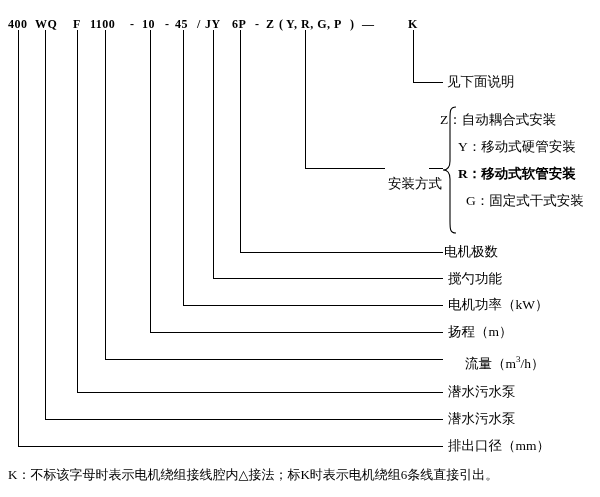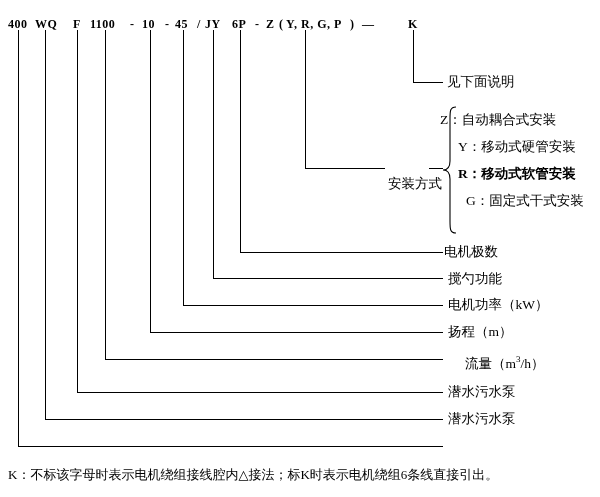--- a/index.html
+++ b/index.html
@@ -152,16 +152,17 @@
   <div class="lbl cn" style="left:448px; top:271px;">搅勺功能</div>
   <div class="lbl cn" style="left:448px; top:297px;">电机功率（kW）</div>
   <div class="lbl cn" style="left:448px; top:324px;">扬程（m）</div>
 
   <div class="lbl cn" style="left:448px; top:351px;margin-left:17px;">
     <span>流量（m</span><span class="sup">3</span><span>/h）</span>
   </div>
 
   <div class="lbl cn" style="left:448px; top:384px;">潜水污水泵</div>
   <div class="lbl cn" style="left:448px; top:411px;">潜水污水泵</div>
+  <div class="lbl cn" style="left:448px; top:438px;">排出口径（mm）</div>
 
   <div class="footnote">K：不标该字母时表示电机绕组接线腔内△接法；标K时表示电机绕组6条线直接引出。</div>
 
 </div>
 
 </body></html>

